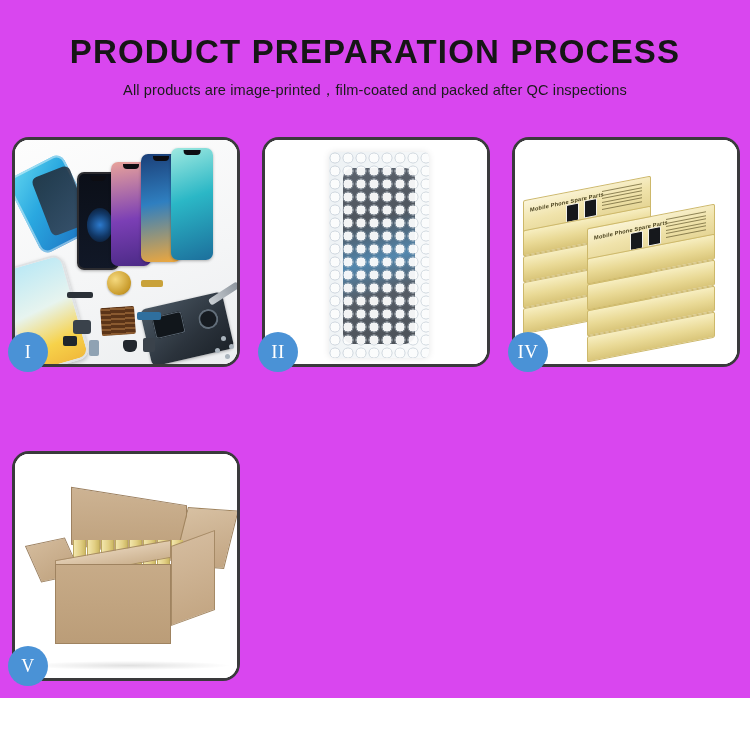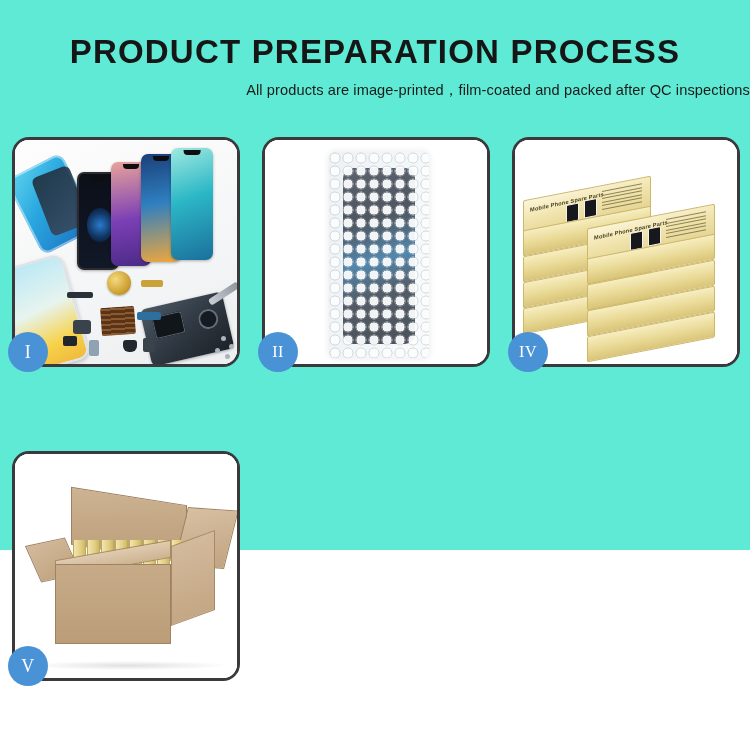--- a/index.html
+++ b/index.html
@@ -2,34 +2,34 @@
 <html><head>
 <meta charset="utf-8">
 <style>
   * { box-sizing: border-box; margin: 0; padding: 0; }
   html, body {
     width: 750px; height: 750px;
     background: #ffffff;
     font-family: "Liberation Sans", sans-serif;
     overflow: hidden;
   }
-  #page { position: relative; width: 750px; height: 550px; background: #5eead4; }
+  #page { position: relative; width: 750px; height: 698px; background: #d946ef; }
 
   
   .header { width: 750px; padding-top: 34px; text-align: center; }
   .title {
     font-family: "Liberation Sans", sans-serif;
     font-size: 33px; font-weight: 700; letter-spacing: 1.2px;
     color: #161616; line-height: 1.1; white-space: nowrap;
   }
   .subtitle {
     margin-top: 11px;
     font-family: "Liberation Sans", sans-serif;
     font-size: 14.6px; font-weight: 400; letter-spacing: .1px;
-    color: #1b1b1b; white-space: nowrap; text-align: right;
+    color: #1b1b1b; white-space: nowrap;
   }
 
   
   .grid {
     position: absolute; left: 12px; top: 137px;
     width: 728px; height: 548px;
     display: grid;
     grid-template-columns: repeat(3, 228px);
     grid-template-rows: repeat(2, 230px);
     column-gap: 22px; row-gap: 84px;
@@ -49,21 +49,21 @@
 
   .badge {
     position: absolute; left: -7px; bottom: -8px;
     width: 40px; height: 40px; border-radius: 50%;
     background: #4a92d6;
     display: flex; align-items: center; justify-content: center;
     font-family: "Liberation Serif", serif;
     font-size: 18px; color: #ffffff; letter-spacing: .5px;
     z-index: 9;
   }
-  .badge.wide { font-size: 16px; }
+  .badge.wide { font-size: 19px; }
 
   
   .p1 { background: linear-gradient(160deg,#fdfdfd 0%,#f4f5f6 60%,#eceef0 100%); }
   .film {
     position: absolute; left: 6px; top: 22px; width: 62px; height: 84px;
     background: linear-gradient(145deg,#5fd4ef 0%,#2aa8e0 40%,#1b6fc0 100%);
     border-radius: 9px; transform: rotate(-27deg);
     box-shadow: inset 0 0 0 2px rgba(255,255,255,.45);
   }
   .film:after {

